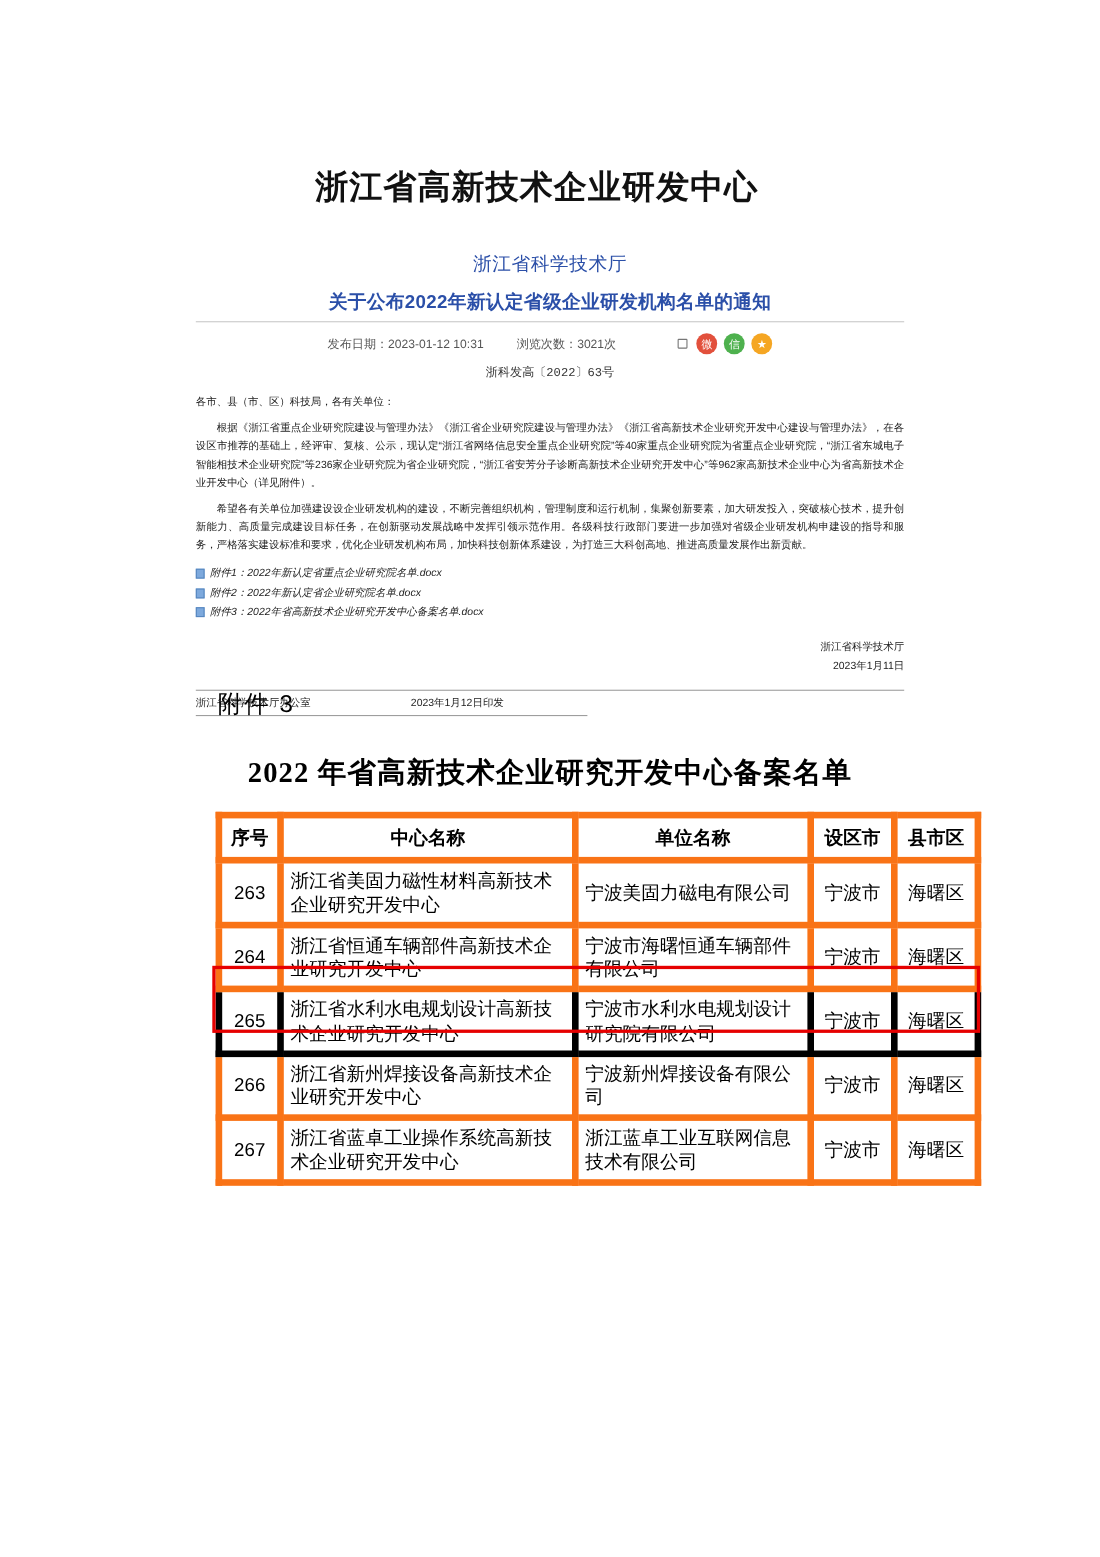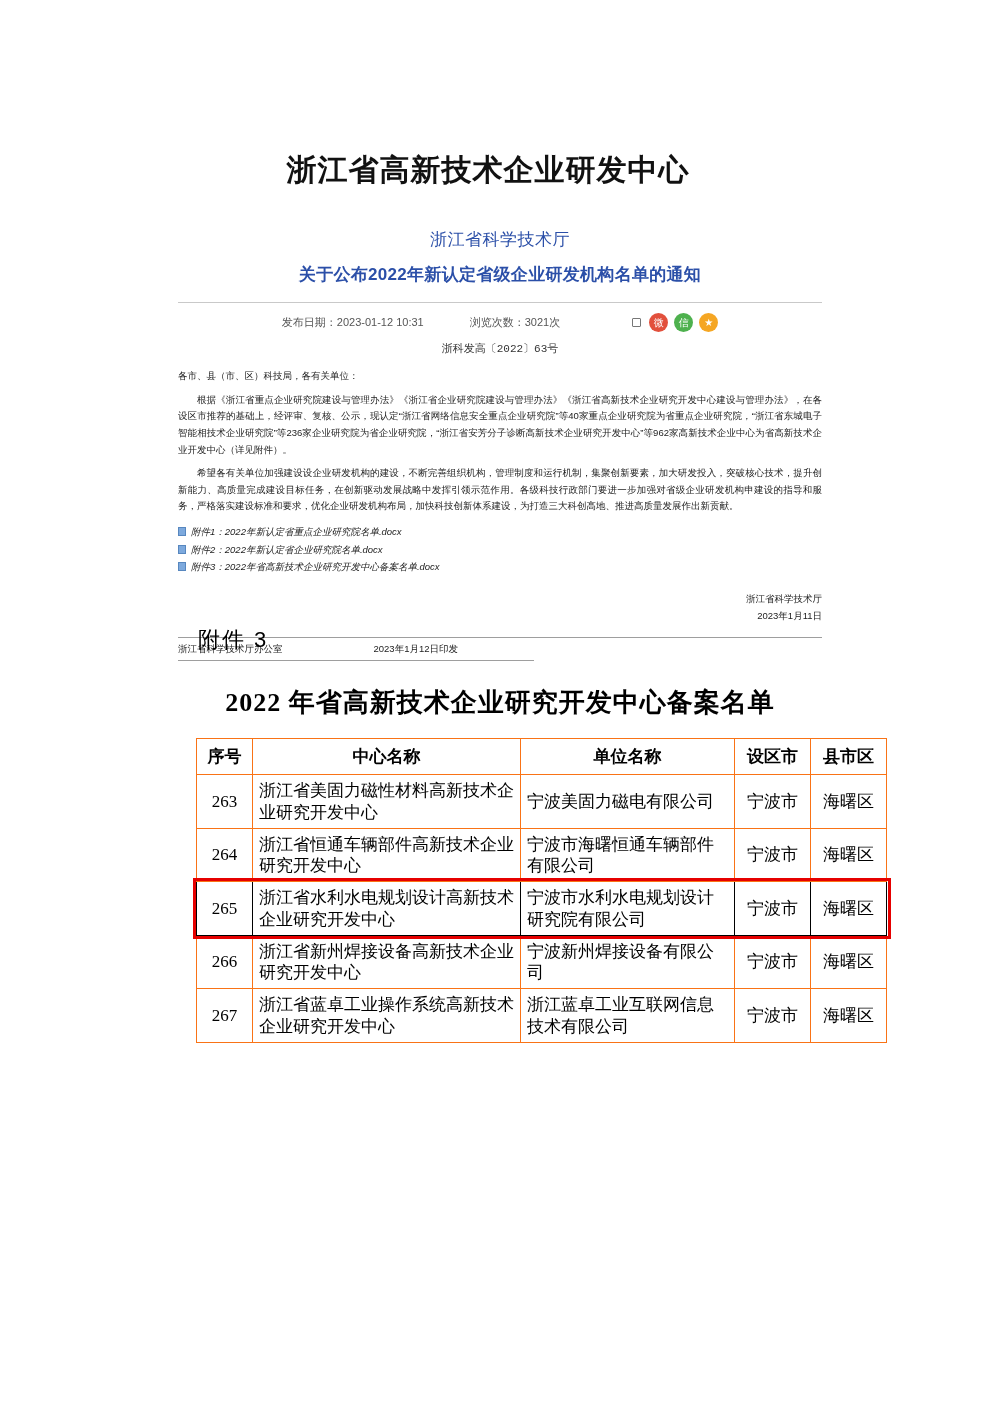--- a/index.html
+++ b/index.html
@@ -51,28 +51,28 @@
     letter-spacing: .5px;
     margin-bottom: 12px;
   }
   .notice-title {
     text-align: center;
     color: #2b4fa8;
     font-family: "Liberation Sans", sans-serif;
     font-size: 17px;
     font-weight: bold;
     letter-spacing: .3px;
-    padding-bottom: 16px;
+    padding-bottom: 6px;
     border-bottom: 1px solid #c9c9c9;
   }
   .meta-row {
     display: flex;
     align-items: center;
     justify-content: center;
-    gap: 46px;
+    gap: 30px;
     margin-top: 10px;
     font-size: 11px;
     color: #555;
     font-family: "Liberation Sans", sans-serif;
   }
   .meta-item { white-space: nowrap; }
   .share-group {
     display: flex;
     align-items: center;
     gap: 6px;
@@ -204,22 +204,22 @@
     top: 738px;
     left: 196px;
     width: 690px;
   }
   table.reg {
     border-collapse: collapse;
     width: 690px;
     table-layout: fixed;
   }
   table.reg th, table.reg td {
-    border: 1px solid #f97316;
-    font-family: Liberation Serif, serif;
+    border: 6px solid #f97316;
+    font-family: Liberation Sans, sans-serif;
     font-size: 17px;
     padding: 5px 6px;
     vertical-align: middle;
     line-height: 1.25;
   }
   table.reg th {
     text-align: center;
     font-weight: bold;
     font-size: 17px;
     padding: 7px 4px;

